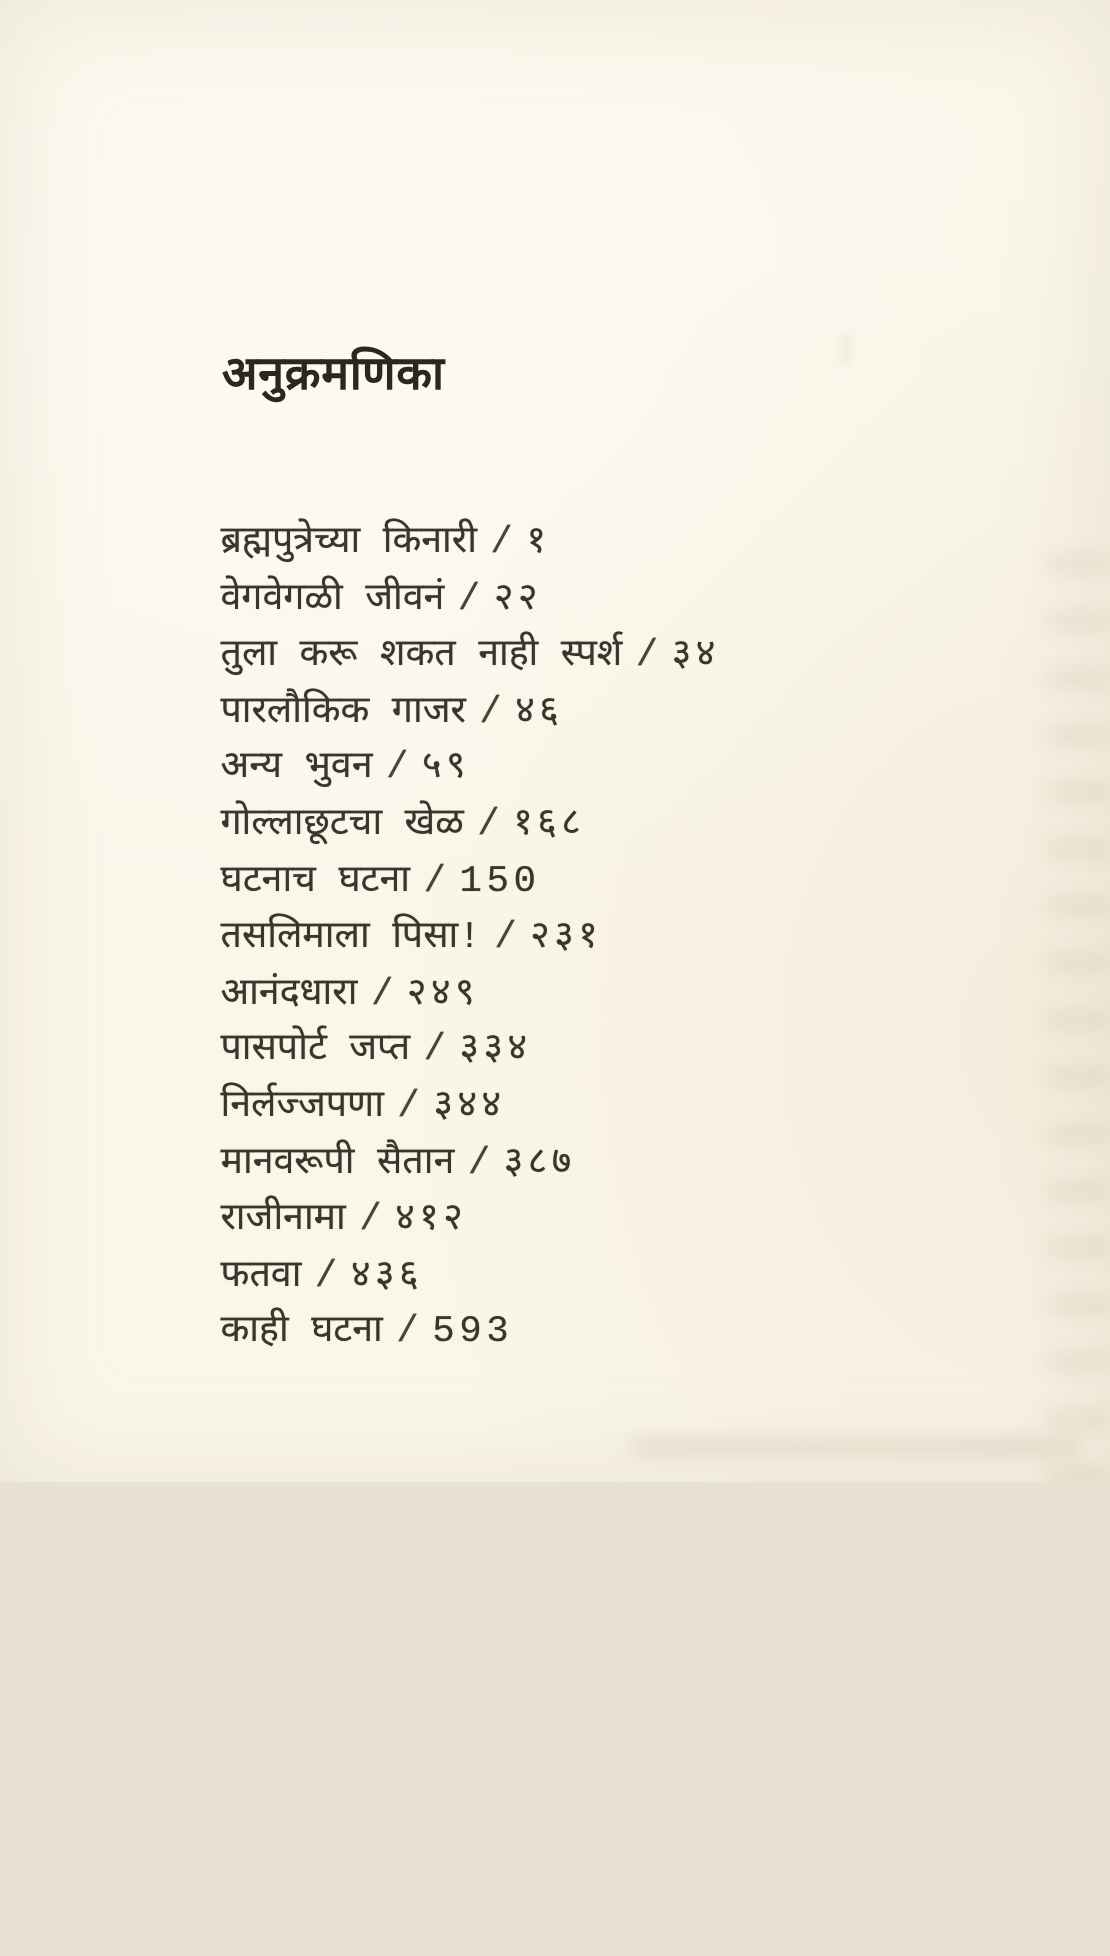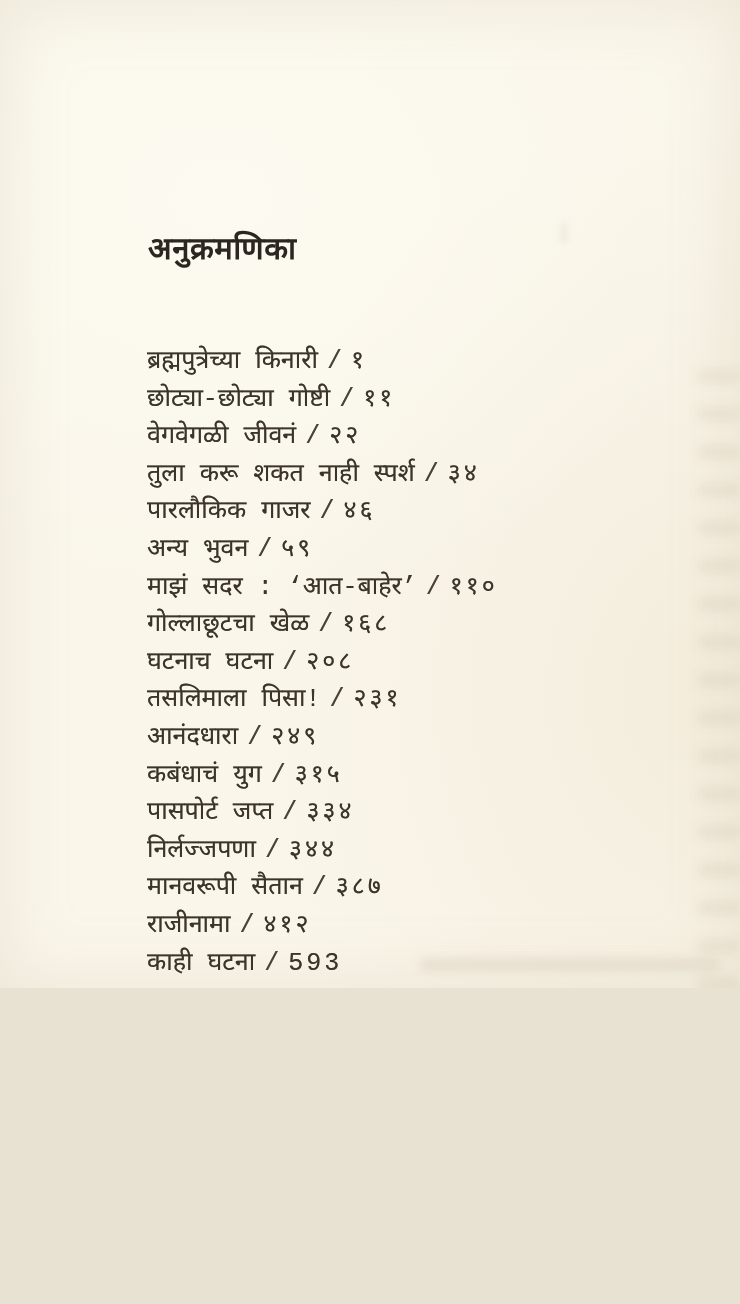--- a/index.html
+++ b/index.html
@@ -93,86 +93,80 @@
 
 <div class="page">
 
   <h1 class="heading">अनुक्रमणिका</h1>
 
   <div class="toc" id="toc-list">
     <div class="toc-row">
       <span class="title">ब्रह्मपुत्रेच्या किनारी</span><span class="sep">/</span><span class="pagenum">१</span>
     </div>
 
-    <div class="toc-row">
-      <span class="title">छोट्या-छोट्या गोष्टी</span><span class="sep">/</span><span class="pagenum">११</span>
-    </div>
 
     <div class="toc-row">
       <span class="title">वेगवेगळी जीवनं</span><span class="sep">/</span><span class="pagenum">२२</span>
     </div>
 
     <div class="toc-row">
       <span class="title">तुला करू शकत नाही स्पर्श</span><span class="sep">/</span><span class="pagenum">३४</span>
     </div>
 
     <div class="toc-row">
       <span class="title">पारलौकिक गाजर</span><span class="sep">/</span><span class="pagenum">४६</span>
     </div>
 
     <div class="toc-row">
       <span class="title">अन्य भुवन</span><span class="sep">/</span><span class="pagenum">५९</span>
     </div>
 
 
-    <div class="toc-row">
-      <span class="title">माझं सदर : ‘आत-बाहेर’</span><span class="sep">/</span><span class="pagenum">११०</span>
-    </div>
 
 
     <div class="toc-row">
       <span class="title">गोल्लाछूटचा खेळ</span><span class="sep">/</span><span class="pagenum">१६८</span>
     </div>
 
 
 
     <div class="toc-row">
-      <span class="title">घटनाच घटना</span><span class="sep">/</span><span class="pagenum">२०८</span>
+      <span class="title">घटनाच घटना</span><span class="sep">/</span><span class="pagenum">150</span>
     </div>
 
     <div class="toc-row">
       <span class="title">तसलिमाला पिसा!</span><span class="sep">/</span><span class="pagenum">२३१</span>
     </div>
 
     <div class="toc-row">
       <span class="title">आनंदधारा</span><span class="sep">/</span><span class="pagenum">२४९</span>
     </div>
 
 
 
-    <div class="toc-row">
-      <span class="title">कबंधाचं युग</span><span class="sep">/</span><span class="pagenum">३१५</span>
-    </div>
 
     <div class="toc-row">
       <span class="title">पासपोर्ट जप्त</span><span class="sep">/</span><span class="pagenum">३३४</span>
     </div>
 
     <div class="toc-row">
       <span class="title">निर्लज्जपणा</span><span class="sep">/</span><span class="pagenum">३४४</span>
     </div>
 
     <div class="toc-row">
       <span class="title">मानवरूपी सैतान</span><span class="sep">/</span><span class="pagenum">३८७</span>
     </div>
 
     <div class="toc-row">
       <span class="title">राजीनामा</span><span class="sep">/</span><span class="pagenum">४१२</span>
     </div>
 
+    <div class="toc-row">
+      <span class="title">फतवा</span><span class="sep">/</span><span class="pagenum">४३६</span>
+    </div>
 
     <div class="toc-row">
       <span class="title">काही घटना</span><span class="sep">/</span><span class="pagenum">593</span>
     </div>
   </div>
 
   <div class="ghost-strip"></div>
   <div class="ghost faint" style="left:420px; top:958px;  width:300px; height:13px;"></div>
   <div class="ghost" style="left:390px; top:998px;  width:340px; height:14px;"></div>
   <div class="ghost faint" style="left:380px; top:1038px; width:350px; height:13px;"></div>

